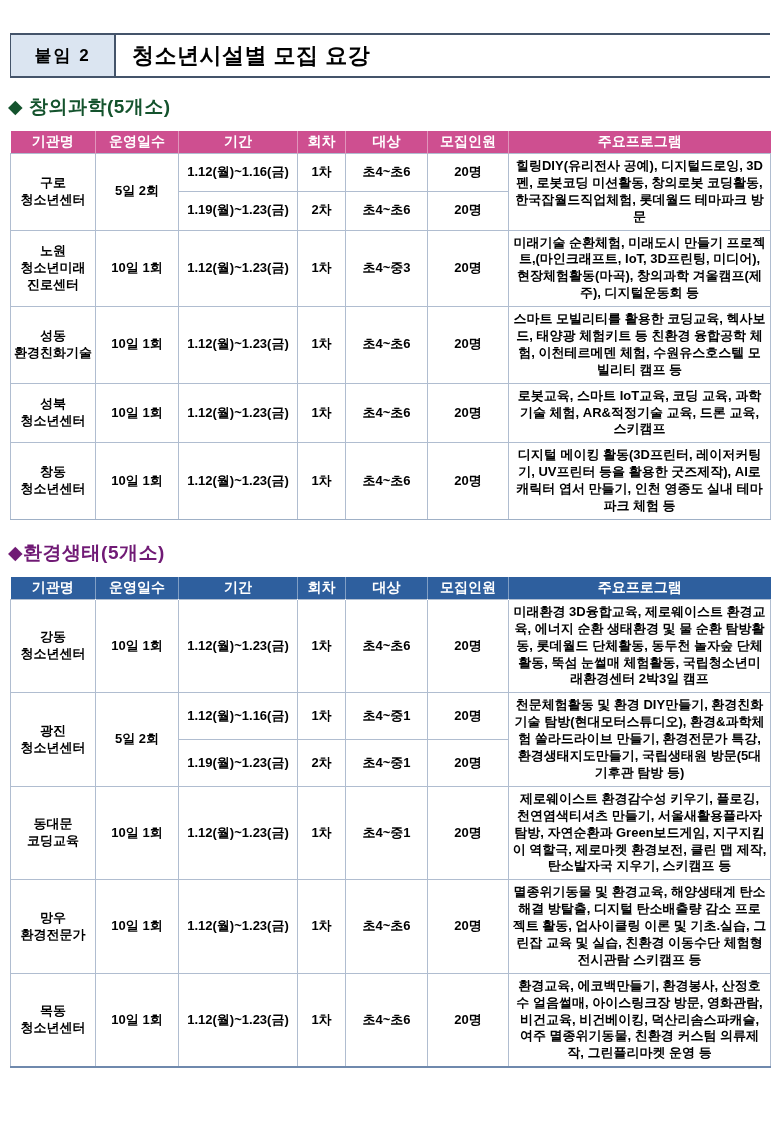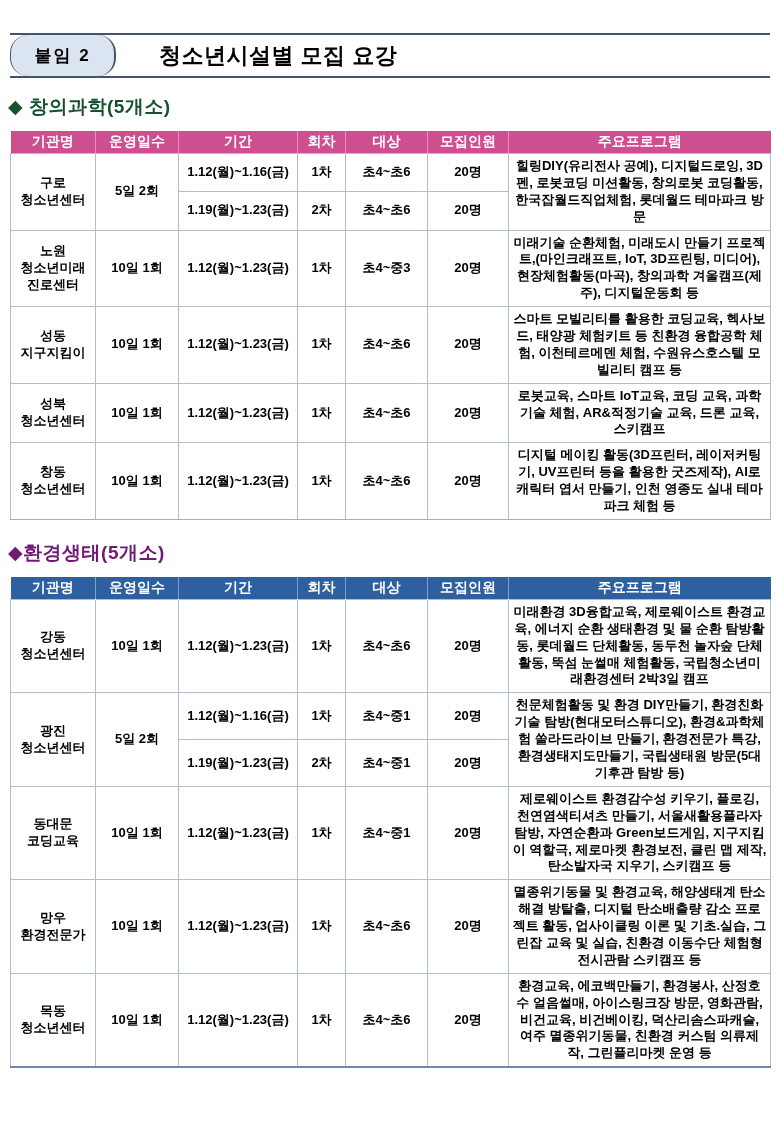--- a/index.html
+++ b/index.html
@@ -14,25 +14,25 @@
 
   
   .header-band {
     margin:0 10px; display:flex; align-items:stretch;
     border-top:2px solid #44546a; border-bottom:2px solid #44546a;
   }
   .attachment-badge {
     width:106px; background:#dbe5f1;
     border-left:1px solid #44546a; border-right:2px solid #44546a;
     display:flex; align-items:center; justify-content:center;
-    font-size:17px; letter-spacing:2px; padding:9px 0;border-radius:18px;
+    font-size:17px; letter-spacing:2px; padding:9px 0;
   }
   .doc-title {
     flex:1; display:flex; align-items:center;
-    font-size:22px; letter-spacing:0.5px;margin-left:43px;
+    font-size:22px; padding-left:16px; letter-spacing:0.5px;
   }
 
   
   .section-title { margin:20px 0 11px 8px; font-size:19px; letter-spacing:0.5px; }
   .section-title.pink { color:#14532d; }
   .section-title.blue { color:#701a75; }
   .section:first-of-type .section-title { margin-top:16px; }
 
   table.data-table {
     width:760px; margin-left:10px; border-collapse:collapse; table-layout:fixed;
@@ -111,21 +111,21 @@
 진로센터</td>
               <td class="days-cell" rowspan="1">10일 1회</td>
               <td class="period-cell">1.12(월)~1.23(금)</td>
               <td class="round-cell">1차</td>
               <td class="target-cell">초4~중3</td>
               <td class="capacity-cell">20명</td>
               <td class="programs-cell" rowspan="1">미래기술 순환체험, 미래도시 만들기 프로젝트,(마인크래프트, IoT, 3D프린팅, 미디어), 현장체험활동(마곡), 창의과학 겨울캠프(제주), 디지털운동회 등</td>
             </tr>
             <tr>
               <td class="name-cell" rowspan="1">성동
-지구지킴이</td>
+환경친화기술</td>
               <td class="days-cell" rowspan="1">10일 1회</td>
               <td class="period-cell">1.12(월)~1.23(금)</td>
               <td class="round-cell">1차</td>
               <td class="target-cell">초4~초6</td>
               <td class="capacity-cell">20명</td>
               <td class="programs-cell" rowspan="1">스마트 모빌리티를 활용한 코딩교육, 헥사보드, 태양광 체험키트 등 친환경 융합공학 체험, 이천테르메덴 체험, 수원유스호스텔 모빌리티 캠프 등</td>
             </tr>
             <tr>
               <td class="name-cell" rowspan="1">성북
 청소년센터</td>

